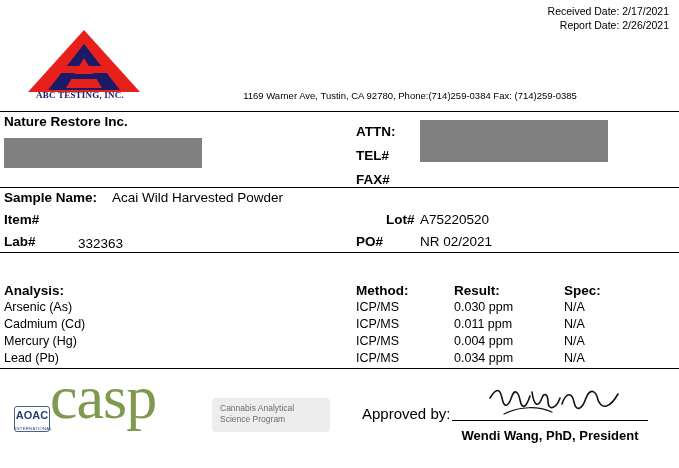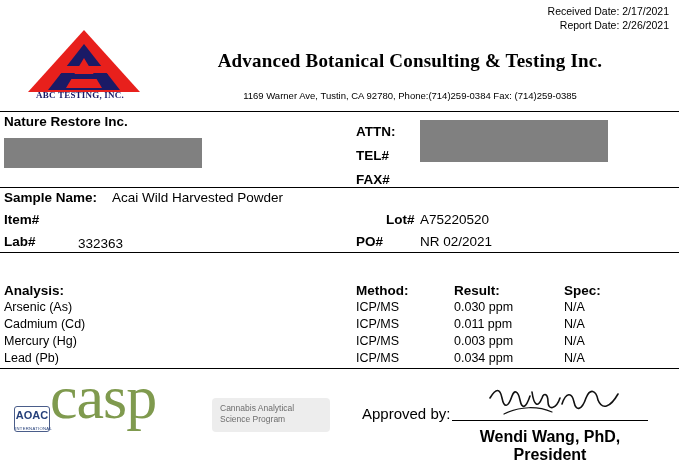--- a/index.html
+++ b/index.html
@@ -210,21 +210,21 @@
     top: 14px;
     width: 140px;
     height: 38px;
   }
   .presname {
     position: absolute;
     left: 452px;
     top: 58px;
     width: 196px;
     text-align: center;
-    font-size: 16px;
+    font-size: 13px;
     font-weight: bold;
   }
 </style>
 </head>
 <body>
 
 <div class="page">
 
   <div class="meta">
     <div>
@@ -241,21 +241,20 @@
     <div class="logo">
       <svg width="150" height="70" viewBox="0 0 150 70" xmlns="http://www.w3.org/2000/svg">
         <polygon points="70,2 126,64 14,64" fill="#e8201c"></polygon>
         <polygon points="70,16 106,62 34,62" fill="#1a1a66"></polygon>
         <polygon points="70,30 88,60 52,60" fill="#e8201c"></polygon>
         <rect x="40" y="38" width="60" height="7" fill="#e8201c"></rect>
         <rect x="46" y="46" width="48" height="5" fill="#1a1a66"></rect>
       </svg>
     </div>
     <div class="logo-caption">ABC TESTING, INC.</div>
-    <div class="company">Advanced Botanical Consulting &amp; Testing Inc.</div>
     <div class="address">1169 Warner Ave, Tustin, CA 92780, Phone:(714)259-0384 Fax: (714)259-0385</div>
   </div>
 
   <div class="hr" style="top:111px;"></div>
 
   <div class="field label-bold" style="left:4px; top:114px;">Nature Restore Inc.</div>
   <div class="redact" style="left:4px; top:138px; width:198px; height:30px;"></div>
 
   <div class="field label-bold" style="left:356px; top:124px;">ATTN:</div>
   <div class="field label-bold" style="left:356px; top:148px;">TEL#</div>
@@ -300,21 +299,21 @@
         </tr>
         <tr>
           <td class="col-analysis">Cadmium (Cd)</td>
           <td class="col-method">ICP/MS</td>
           <td class="col-result">0.011 ppm</td>
           <td class="col-spec">N/A</td>
         </tr>
         <tr>
           <td class="col-analysis">Mercury (Hg)</td>
           <td class="col-method">ICP/MS</td>
-          <td class="col-result">0.003 ppm</td>
+          <td class="col-result">0.004 ppm</td>
           <td class="col-spec">N/A</td>
         </tr>
         <tr>
           <td class="col-analysis">Lead (Pb)</td>
           <td class="col-method">ICP/MS</td>
           <td class="col-result">0.034 ppm</td>
           <td class="col-spec">N/A</td>
         </tr>
       </tbody>
     </table>

